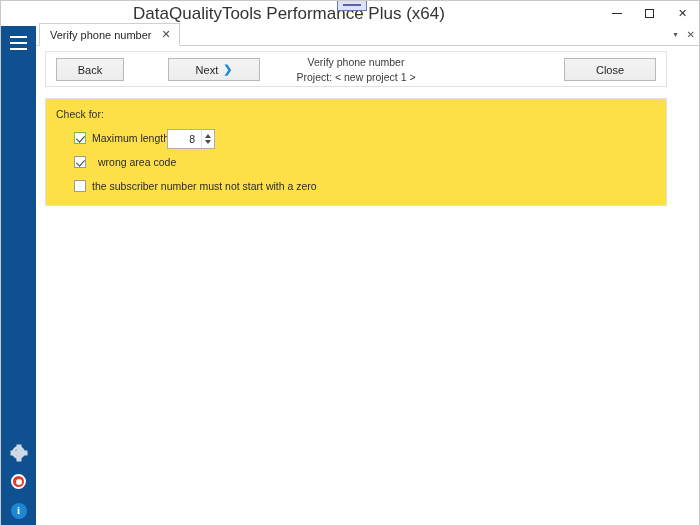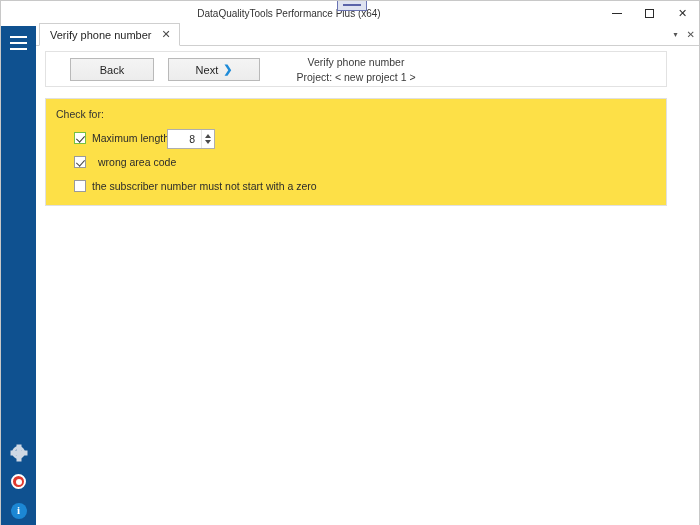--- a/index.html
+++ b/index.html
@@ -74,21 +74,21 @@
   }
   .snap-widget span {
     display: block; margin: 3px auto 0;
     width: 18px; height: 2px; background: #5a63a8;
   }
 
   .win-title {
     position: absolute; left: 0; top: 0;
     width: 576px; line-height: 25px;
     text-align: center;
-    font-size: 10px; color: #333333;
+    font-size: 17px; color: #333333;
   }
   .win-controls {
     position: absolute; right: 0; top: 0;
     height: 25px; display: flex;
   }
   .win-btn {
     width: 33px; height: 25px;
     display: flex; align-items: center; justify-content: center;
     font-size: 11px; color: #2b2b2b;
     cursor: pointer;
@@ -202,21 +202,21 @@
   }
   .btn {
     position: absolute; top: 6px;
     height: 23px;
     background: linear-gradient(to bottom, #f4f4f4, #ececec);
     border: 1px solid #b9b9b9;
     font-size: 11px; color: #1f1f1f;
     display: flex; align-items: center; justify-content: center;
     cursor: pointer;
   }
-  .btn-back { left: 24px; width: 84px; }
+  .btn-back { left: 10px; width: 68px; }
   .btn-next { left: 113px; width: 92px; margin-left: 9px; }
   .btn-close { right: 10px; width: 92px; }
   .chev { color: #1e8bd8; font-size: 11px; margin-left: 5px; font-weight: bold; }
   .title-center {
     position: absolute; left: 0; right: 0; top: 3px;
     text-align: center;
     font-size: 10.5px; color: #3a3a3a; line-height: 15px;
   }
 
   
@@ -358,20 +358,23 @@
       <div>Verify phone number</div>
       <div>Project: &lt; new project 1 &gt;</div>
     </div>
     <div class="btn btn-back">
       <span>Back</span>
     </div>
     <div class="btn btn-next">
       <span>Next</span>
       <span class="chev">❯</span>
     </div>
+    <div class="btn btn-close">
+      <span>Close</span>
+    </div>
   </div>
 
   <div class="checkpanel">
     <div class="check-label">Check for:</div>
 
     <div class="row row1">
       <span class="cb hl checked"></span>
       <span class="row-label">Maximum length</span>
     </div>
 

